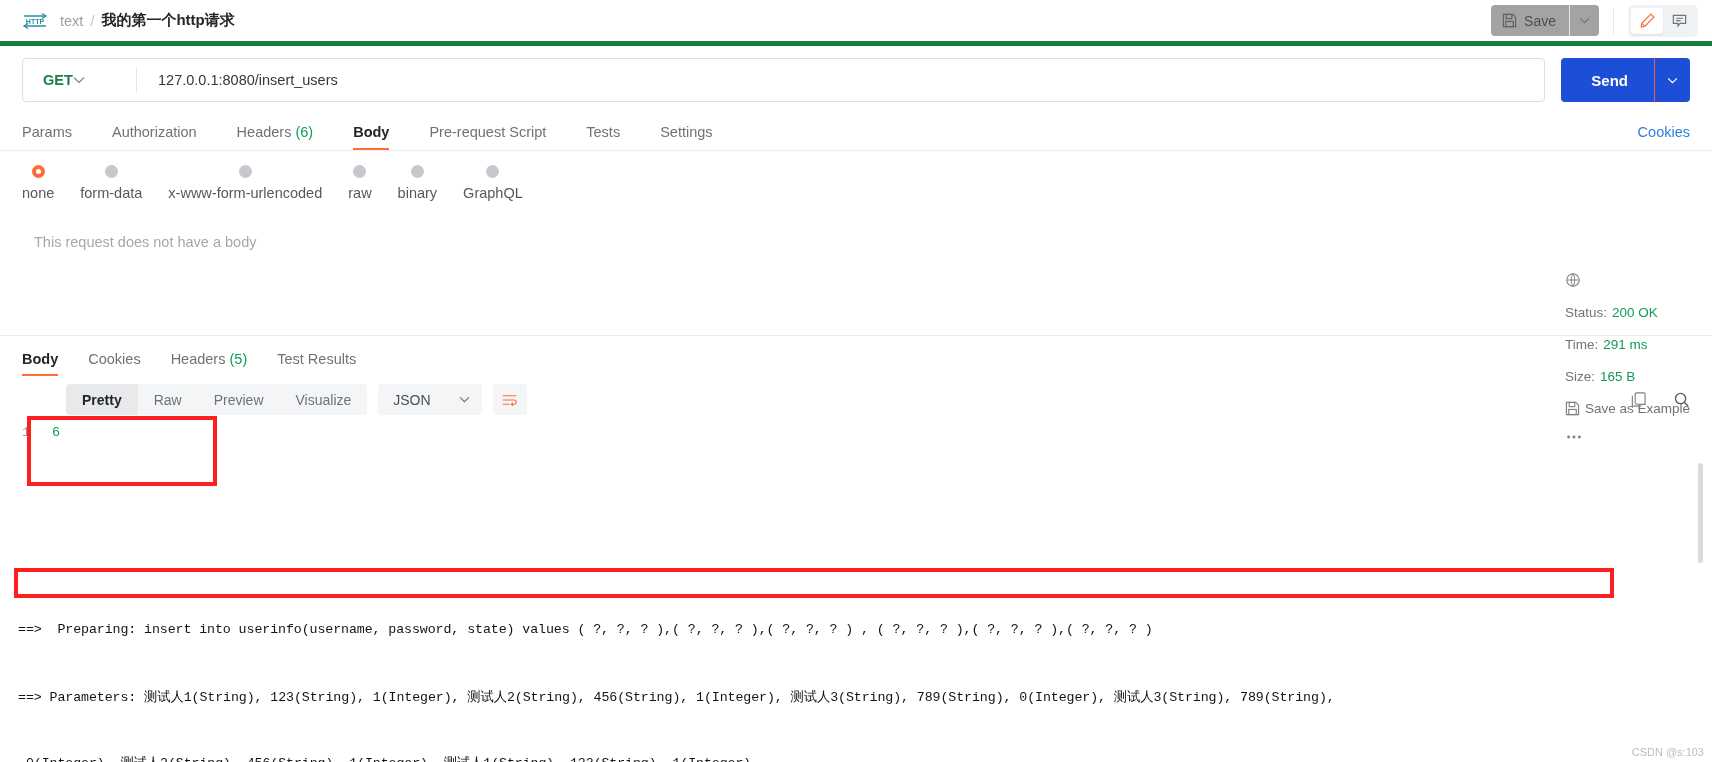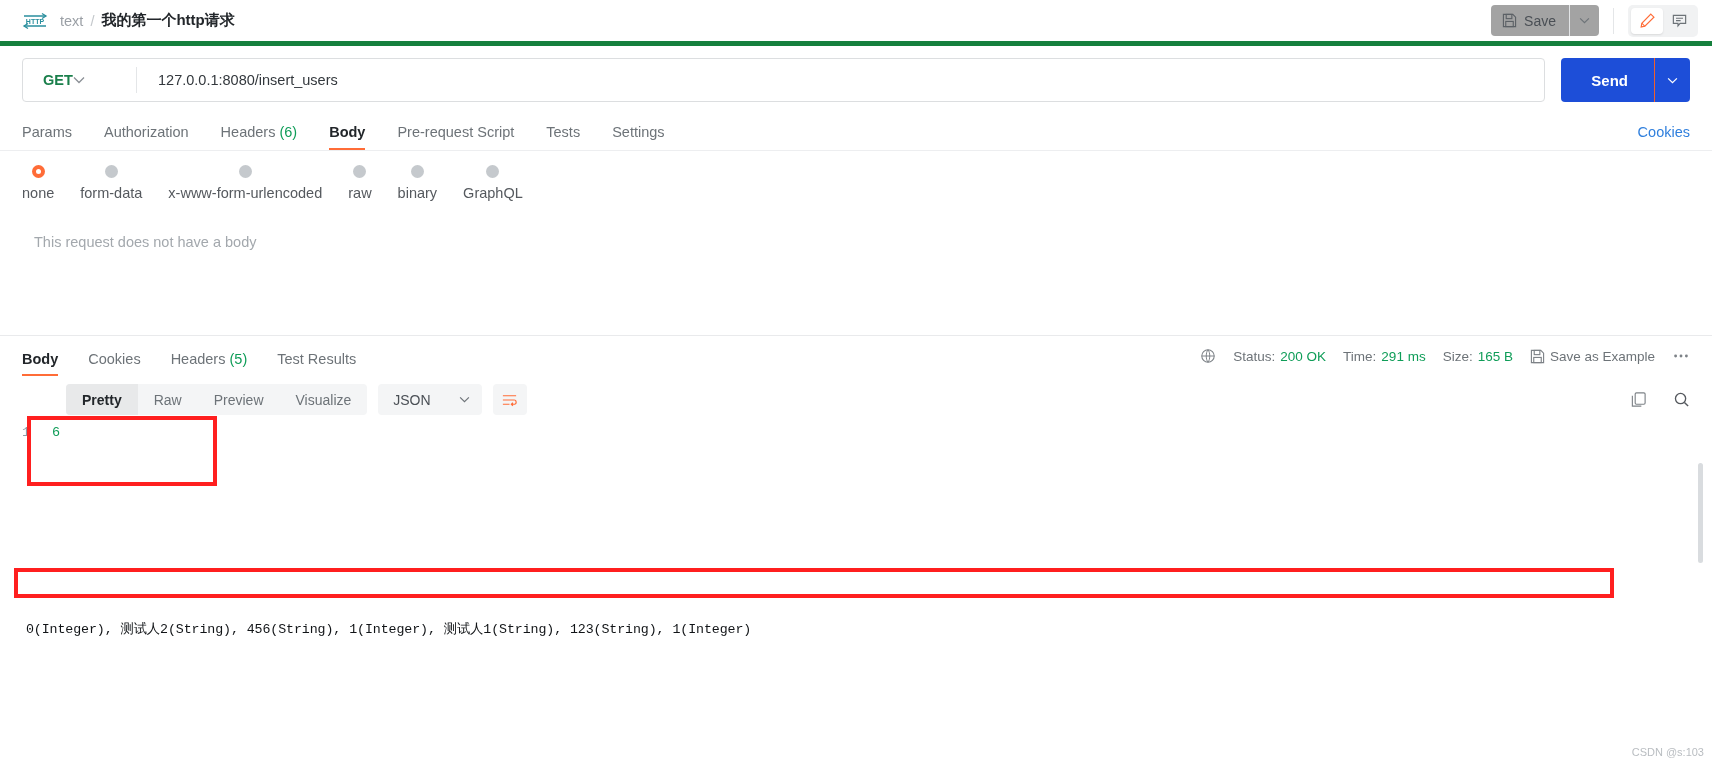--- a/index.html
+++ b/index.html
@@ -74,21 +74,21 @@
     color: #fff; font-weight: bold; font-size: 15px;
     padding: 0 26px 0 30px;
   }
   .send-caret {
     width: 36px; display: flex; align-items: center; justify-content: center;
     border-left: 1px solid #ef5f2c;
   }
 
   
   .req-tabs {
-    display: flex; align-items: flex-end; gap: 0;
+    display: flex; align-items: flex-end; gap: 8px;
     padding: 0 22px; height: 36px;
     position: relative;
   }
   .rtab {
     font-size: 14.5px; color: #6d7378;
     padding: 0 16px 10px 16px; position: relative; white-space: nowrap;
   }
   .rtab:first-child { padding-left: 0; }
   .rtab .cnt { color: #0f9d58; }
   .rtab.active { color: #22262a; font-weight: bold; }
@@ -130,21 +130,21 @@
     font-size: 14.5px; color: #6d7378; padding: 0 15px 9px 15px;
     position: relative; align-self: flex-end;
   }
   .restab:first-child { padding-left: 0; }
   .restab .cnt { color: #0f9d58; }
   .restab.active { color: #22262a; font-weight: bold; }
   .restab.active::after {
     content: ""; position: absolute; left: 0; right: 15px; bottom: 0;
     height: 2px; background: #ff6c37;
   }
-  .res-meta { margin-left: auto; display: flex; align-items: center; gap: 17px; font-size: 13.5px; color: #6d7378; }
+  .res-meta { margin-left: auto; display: flex; align-items: flex-start; gap: 17px; font-size: 13.5px; color: #6d7378; flex-direction: column; }
   .res-meta .g { color: #0f9d58; }
   .meta-item { display: flex; align-items: center; gap: 5px; }
 
   
   .res-toolbar { display: flex; align-items: center; padding: 8px 22px 0 22px; }
   .seg {
     display: flex; align-items: flex-start; background: #f4f5f6;
     border-radius: 4px; height: 31px; overflow: hidden; margin-left: 44px;
   }
   .seg-item { padding: 0 16px; height: 31px; display: flex; align-items: center;
@@ -432,19 +432,21 @@
 <div class="json-area">
   <div class="json-line">
     <span class="ln">1</span>
     <span class="jval">6</span>
   </div>
   <div class="red-box-1"></div>
   <div class="scrollbar-v"></div>
 </div>
 
 <div class="console">
+  <div class="log-line tall">==&gt;  Preparing: insert into userinfo(username, password, state) values ( ?, ?, ? ),( ?, ?, ? ),( ?, ?, ? ) , ( ?, ?, ? ),( ?, ?, ? ),( ?, ?, ? )</div>
+  <div class="log-line">==&gt; Parameters: 测试人1(String), 123(String), 1(Integer), 测试人2(String), 456(String), 1(Integer), 测试人3(String), 789(String), 0(Integer), 测试人3(String), 789(String),</div>
   <div class="log-line"> 0(Integer), 测试人2(String), 456(String), 1(Integer), 测试人1(String), 123(String), 1(Integer)</div>
   
   
 </div>
 <div class="red-box-2"></div>
 
 <div class="watermark">CSDN @s:103</div>
 
 </body></html>

